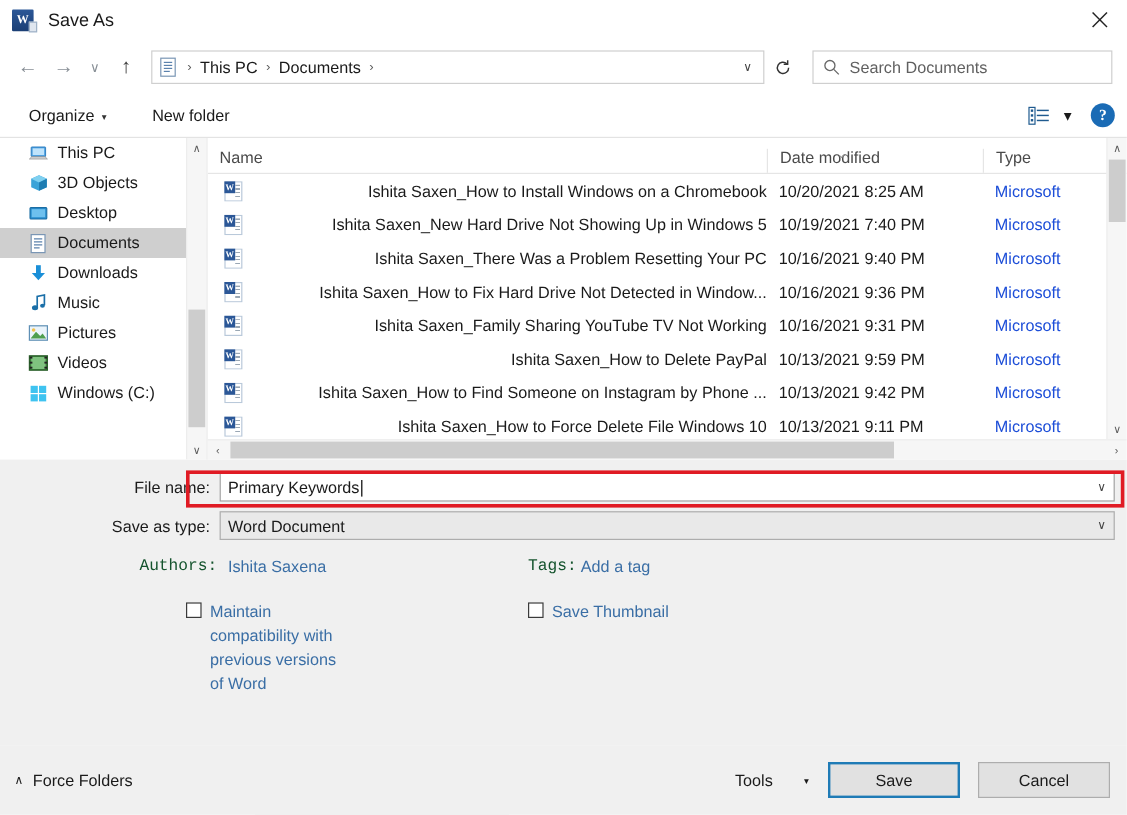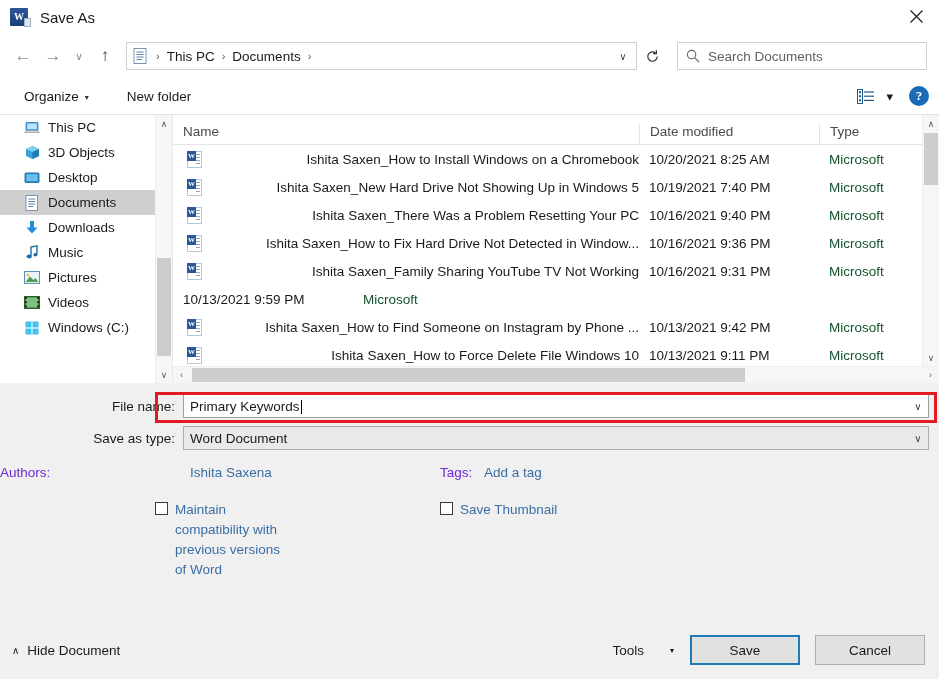--- a/index.html
+++ b/index.html
@@ -327,21 +327,21 @@
   .cell-name {
     width: 466px;
     display: flex;
     align-items: center;
     padding-left: 14px;
     box-sizing: border-box;
     overflow: hidden;
     justify-content: space-between;
   }
   .cell-date { width: 180px; box-sizing: border-box; padding-left: 10px; overflow: hidden; }
-  .cell-type { width: 90px; box-sizing: border-box; padding-left: 10px; color: #14532d; overflow: hidden; }
+  .cell-type { width: 90px; box-sizing: border-box; padding-left: 10px; color: #1d4ed8; overflow: hidden; }
   .doc-ico {
     width: 15px;
     height: 17px;
     margin-right: 9px;
     flex: 0 0 auto;
     position: relative;
     background: #ffffff;
     border: 1px solid #b9c9da;
     box-sizing: border-box;
   }
@@ -484,24 +484,25 @@
     pointer-events: none;
   }
   .metarow {
     display: flex;
     margin-top: 14px;
   }
   .meta-left { width: 440px; flex: 0 0 auto; display: flex; }
   .meta-right { flex: 1 1 auto; display: flex; }
   .meta-label {
     font-size: 13.5px;
-    color: #6d28d9;
-    text-align: left;
+    color: #14532d;
+    text-align: right;
     padding-right: 9px;
     box-sizing: border-box;
+    font-family: Liberation Mono, monospace;
   }
   .meta-left .meta-label { width: 190px; }
   .meta-right .meta-label { width: 44px; }
   .meta-link {
     font-size: 13.5px;
     color: #3a6ea5;
   }
   .cbrow {
     display: flex;
     margin-top: 20px;
@@ -813,20 +814,24 @@
         </div>
         <div class="filerow">
           <div class="cell-name">
             <span class="doc-ico"></span>
             <span>Ishita Saxen_Family Sharing YouTube TV Not Working</span>
           </div>
           <div class="cell-date">10/16/2021 9:31 PM</div>
           <div class="cell-type">Microsoft</div>
         </div>
         <div class="filerow">
+          <div class="cell-name">
+            <span class="doc-ico"></span>
+            <span>Ishita Saxen_How to Delete PayPal</span>
+          </div>
           <div class="cell-date">10/13/2021 9:59 PM</div>
           <div class="cell-type">Microsoft</div>
         </div>
         <div class="filerow">
           <div class="cell-name">
             <span class="doc-ico"></span>
             <span>Ishita Saxen_How to Find Someone on Instagram by Phone ...</span>
           </div>
           <div class="cell-date">10/13/2021 9:42 PM</div>
           <div class="cell-type">Microsoft</div>
@@ -895,21 +900,21 @@
       <div class="cb-right">
         <div class="checkbox"></div>
         <div class="cb-label">Save Thumbnail</div>
       </div>
     </div>
   </div>
 
   <div class="footer">
     <div class="hide-folders">
       <span class="hf-caret">∧</span>
-      <span>Hide Document</span>
+      <span>Force Folders</span>
     </div>
     <div class="footer-spacer"></div>
     <div class="tools">
       <span>Tools</span>
       <span class="caret">▾</span>
     </div>
     <div class="btn primary">Save</div>
     <div class="btn">Cancel</div>
   </div>
 

